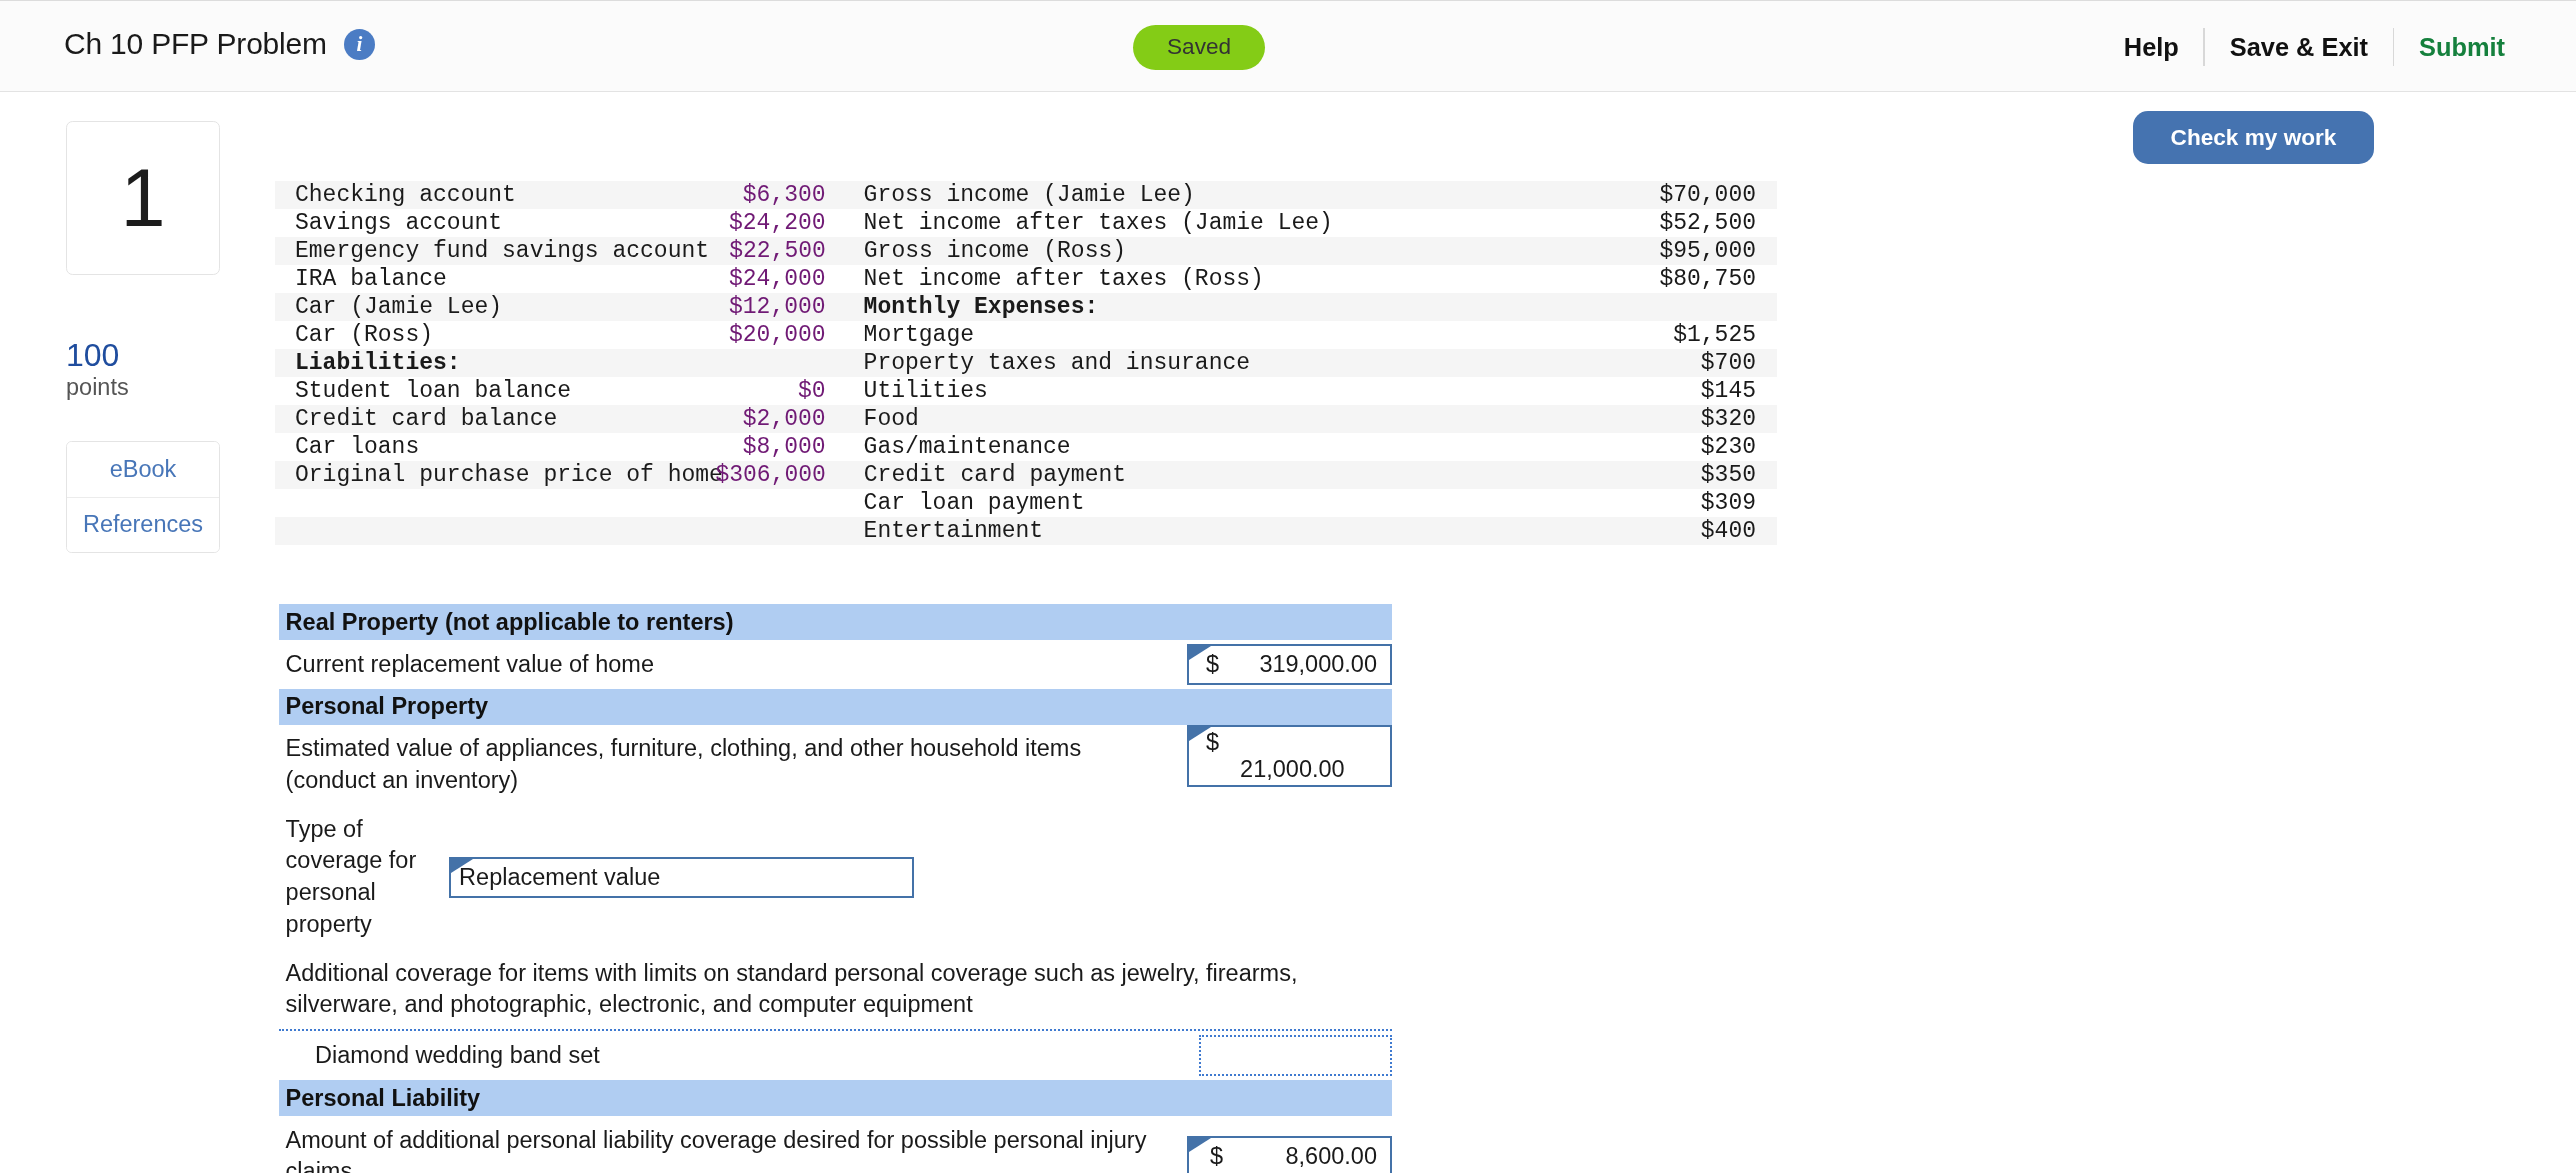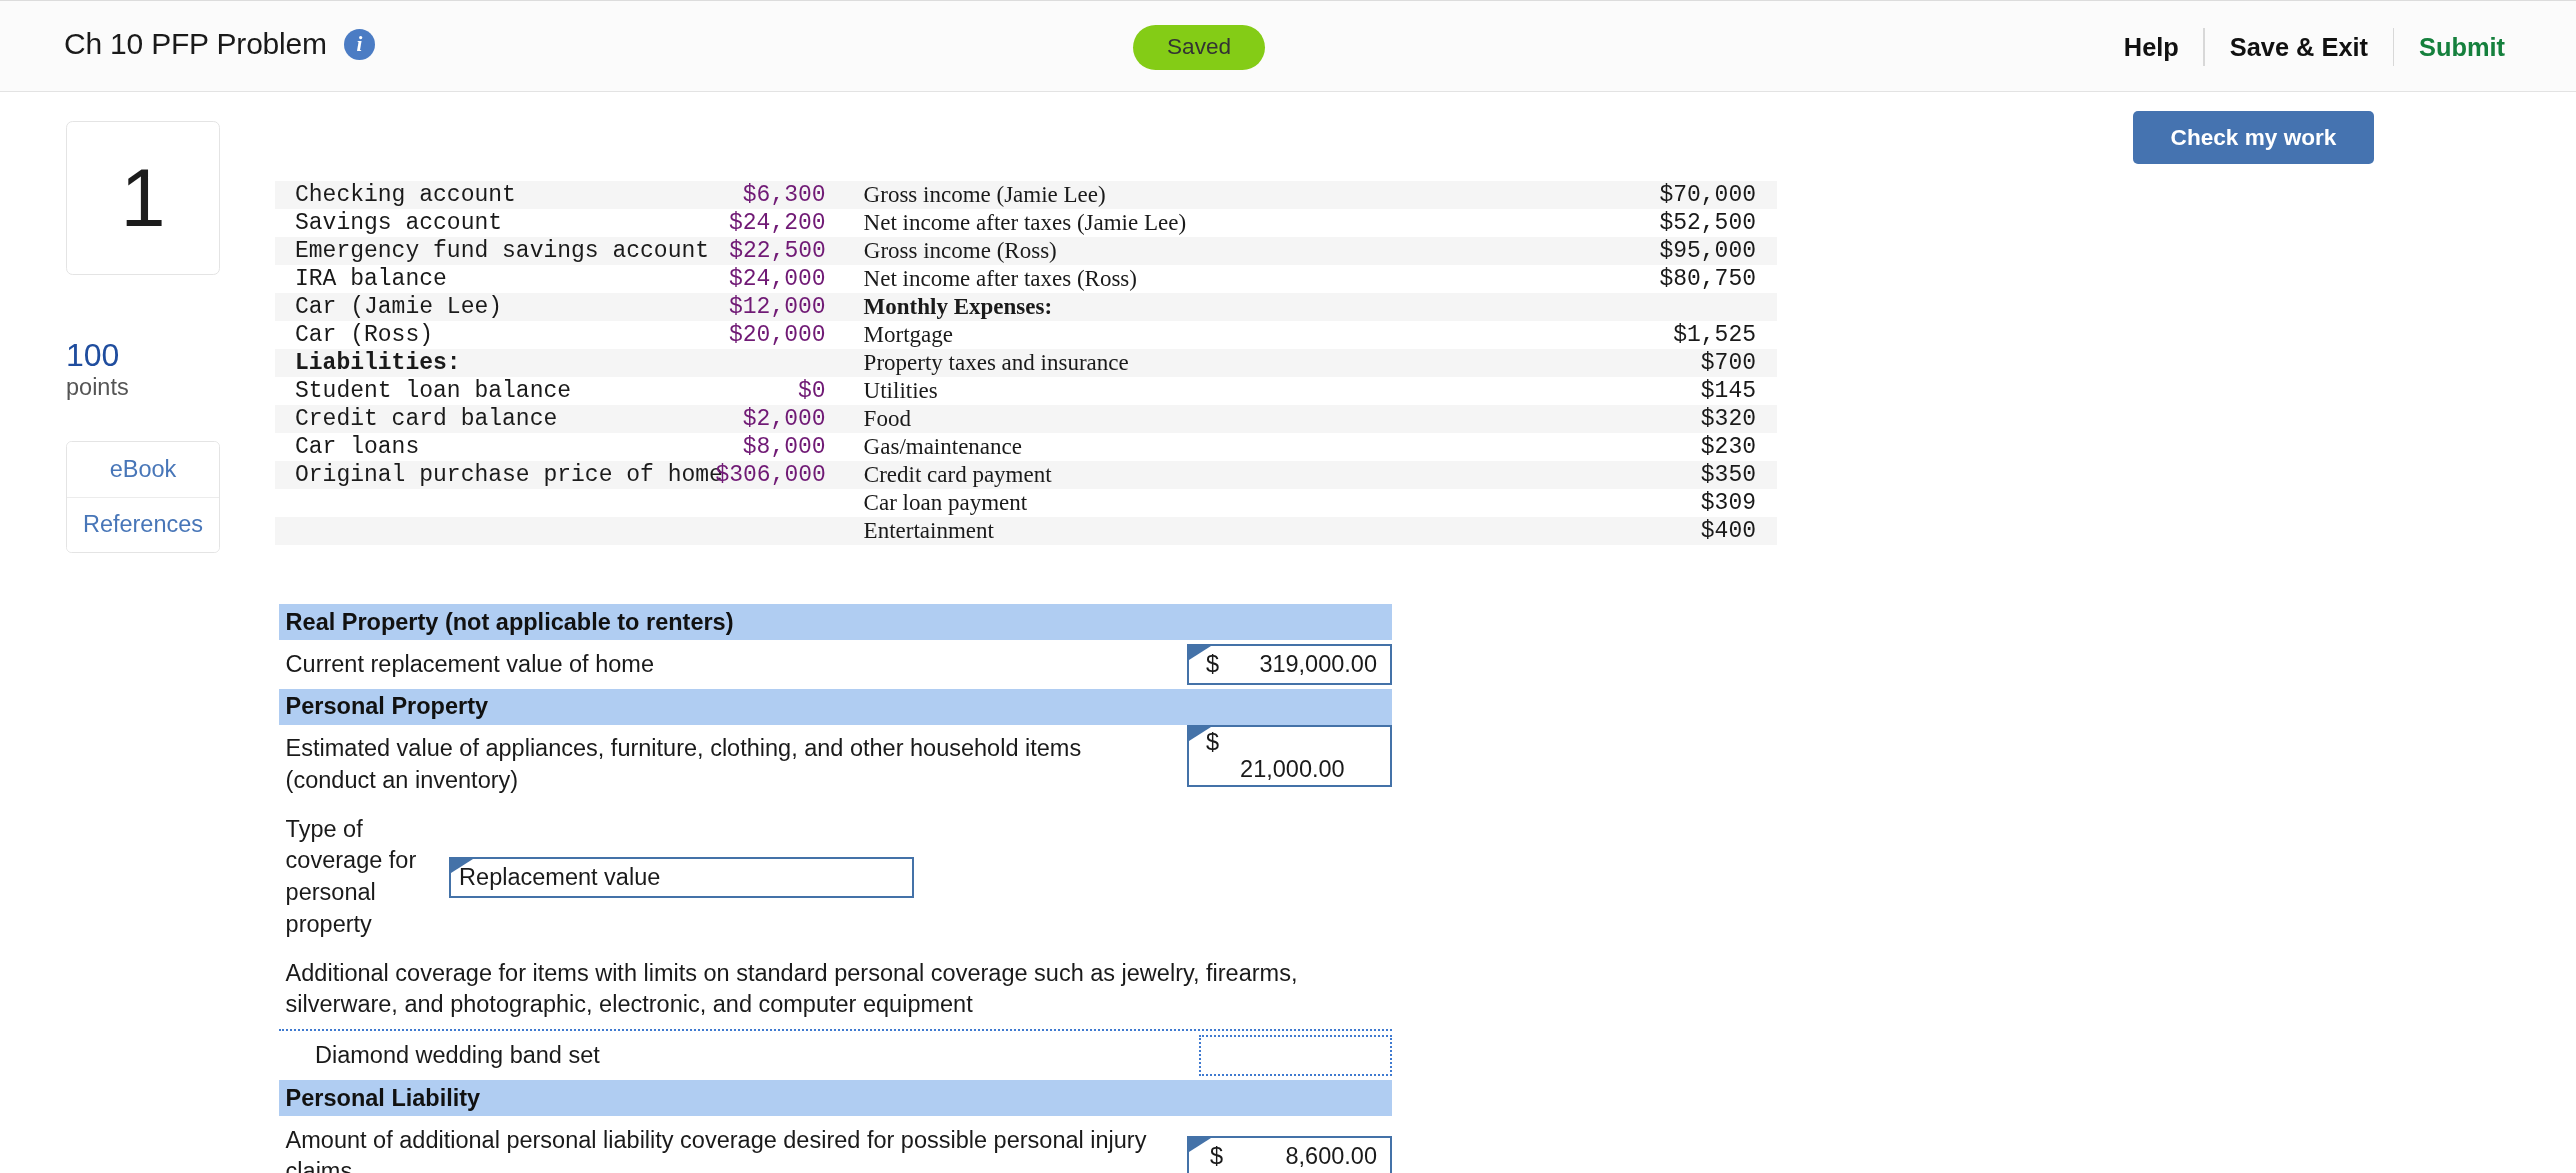--- a/index.html
+++ b/index.html
@@ -82,21 +82,21 @@
     width: 1.9px; height: 38px;
     background: #d8d8d8;
   }
 
   #check-my-work {
     position: absolute;
     left: 2133px; top: 111px;
     width: 241px; height: 53px;
     background: #4573b0;
     border: none;
-    border-radius: 5px;
+    border-radius: 15px;
     color: #ffffff;
     font-family: "Liberation Sans", sans-serif;
     font-size: 22.6px;
     font-weight: bold;
     cursor: pointer;
   }
 
   
   #sidebar {
     position: absolute;
@@ -175,21 +175,20 @@
     justify-content: flex-end;
     color: #701a75;
     white-space: nowrap;
   }
   
   #data-table .c-gap { width: 38px; }
   #data-table .c-label-r {
     width: 509px;
     color: #1a1a1a;
     white-space: nowrap;
-    font-family: Liberation Serif, serif;
   }
   #data-table .c-value-r {
     width: 405px;
     justify-content: flex-end;
     padding-right: 21px;
     color: #1a1a1a;
     white-space: nowrap;
   }
   #data-table .bold { font-weight: bold; }
 

